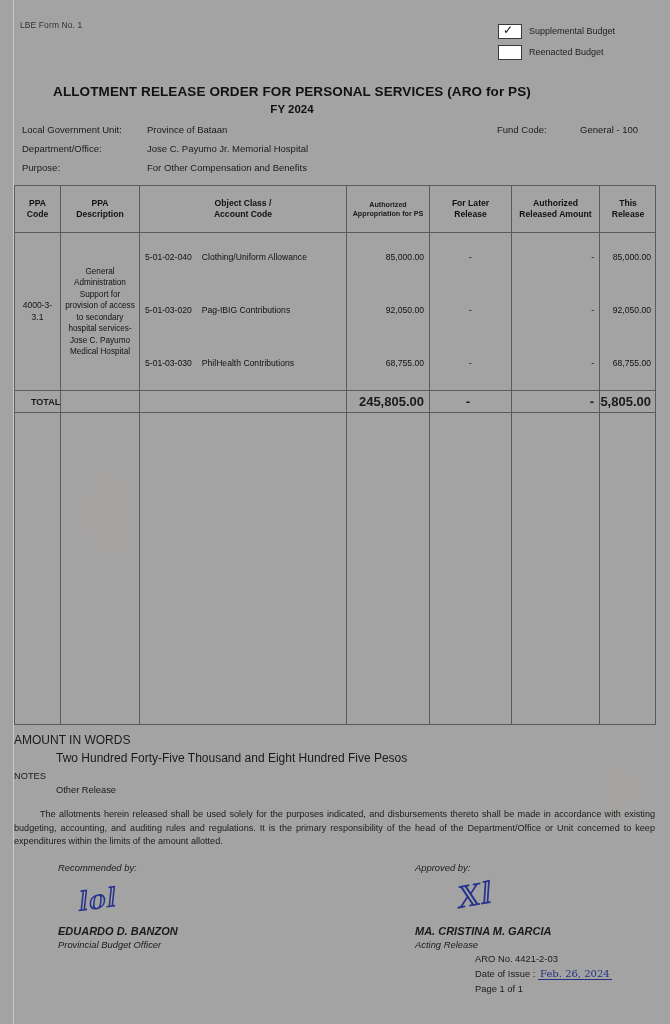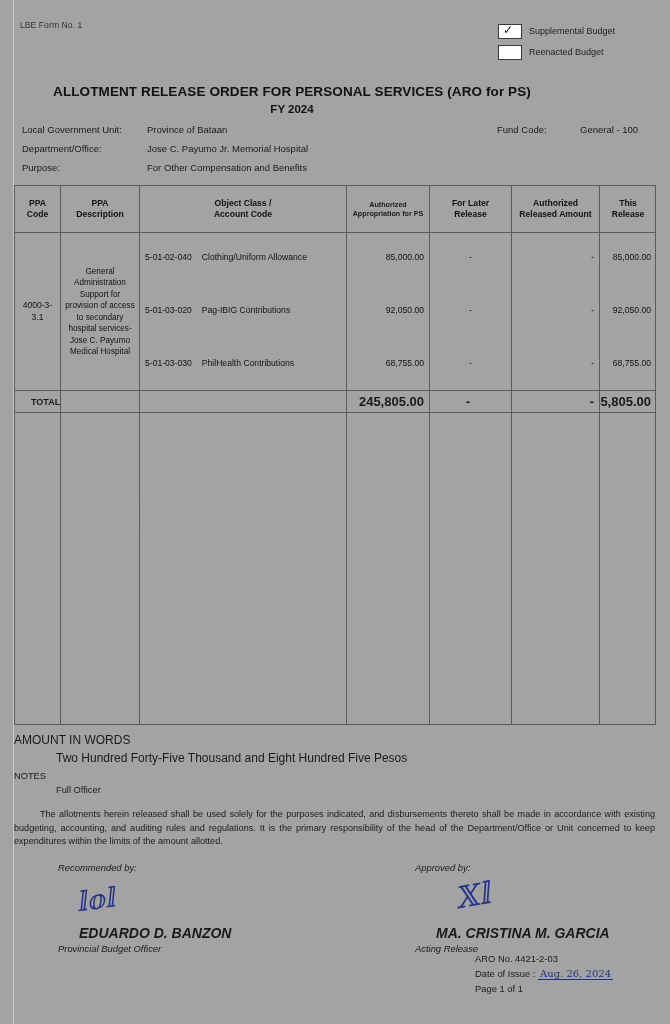--- a/index.html
+++ b/index.html
@@ -207,24 +207,23 @@
     line-height: 13.5px;
     text-align: justify;
   }
   .paragraph .indent { display: inline-block; width: 26px; }
 
   .sig-block { position: absolute; font-size: 9.4px; font-style: italic; }
   .sig-left { left: 58px; top: 862px; }
   .sig-right { left: 415px; top: 862px; }
   .sig-name {
     font-weight: bold;
-    font-size: 14px;
+    font-size: 11px;
     margin-top: 52px;
     white-space: nowrap;
-    margin-left: 21px;
   }
   .sig-role { font-size: 9.4px; margin-top: 2px; }
   .scribble {
     position: absolute;
     color: #26338c;
     font-family: "DejaVu Serif", serif;
     font-style: italic;
     pointer-events: none;
   }
   .scribble-1 {
@@ -397,21 +396,21 @@
     <div class="cell total-num" style="left:585px; top:205px; width:56px;  height:21px;">245,805.00</div>
   </div>
 
   <div class="words-block">
     <div class="words-label">AMOUNT IN WORDS</div>
     <div class="words-value">Two Hundred Forty-Five Thousand and Eight Hundred Five Pesos</div>
   </div>
 
   <div class="notes-block">
     <div class="words-label">NOTES</div>
-    <div class="notes-value">Full Officer</div>
+    <div class="notes-value">Other Release</div>
   </div>
 
   <div class="paragraph"><span class="indent"></span><span>The allotments herein released shall be used solely for the purposes indicated, and disbursements thereto shall be made in accordance with existing budgeting, accounting, and auditing rules and regulations. It is the primary responsibility of the head of the Department/Office or Unit concerned to keep expenditures within the limits of the amount allotted.</span></div>
 
   <div class="sig-block sig-left">
     <div>Recommended by:</div>
     <div class="sig-name">EDUARDO D. BANZON</div>
     <div class="sig-role">Provincial Budget Officer</div>
   </div>
   <div class="scribble scribble-1">𝕝𝕠𝕝</div>
@@ -420,18 +419,18 @@
     <div>Approved by:</div>
     <div class="sig-name">MA. CRISTINA M. GARCIA</div>
     <div class="sig-role">Acting Release</div>
   </div>
   <div class="scribble scribble-2">𝕏𝕝</div>
 
   <div class="aro-block">
     <div>ARO No. 4421-2-03</div>
     <div>
       <span>Date of Issue :</span>
-      <span class="handwrite">Aug. 26, 2024</span>
+      <span class="handwrite">Feb. 26, 2024</span>
     </div>
     <div>Page 1 of 1</div>
   </div>
 
 </div>
 
 </body></html>

